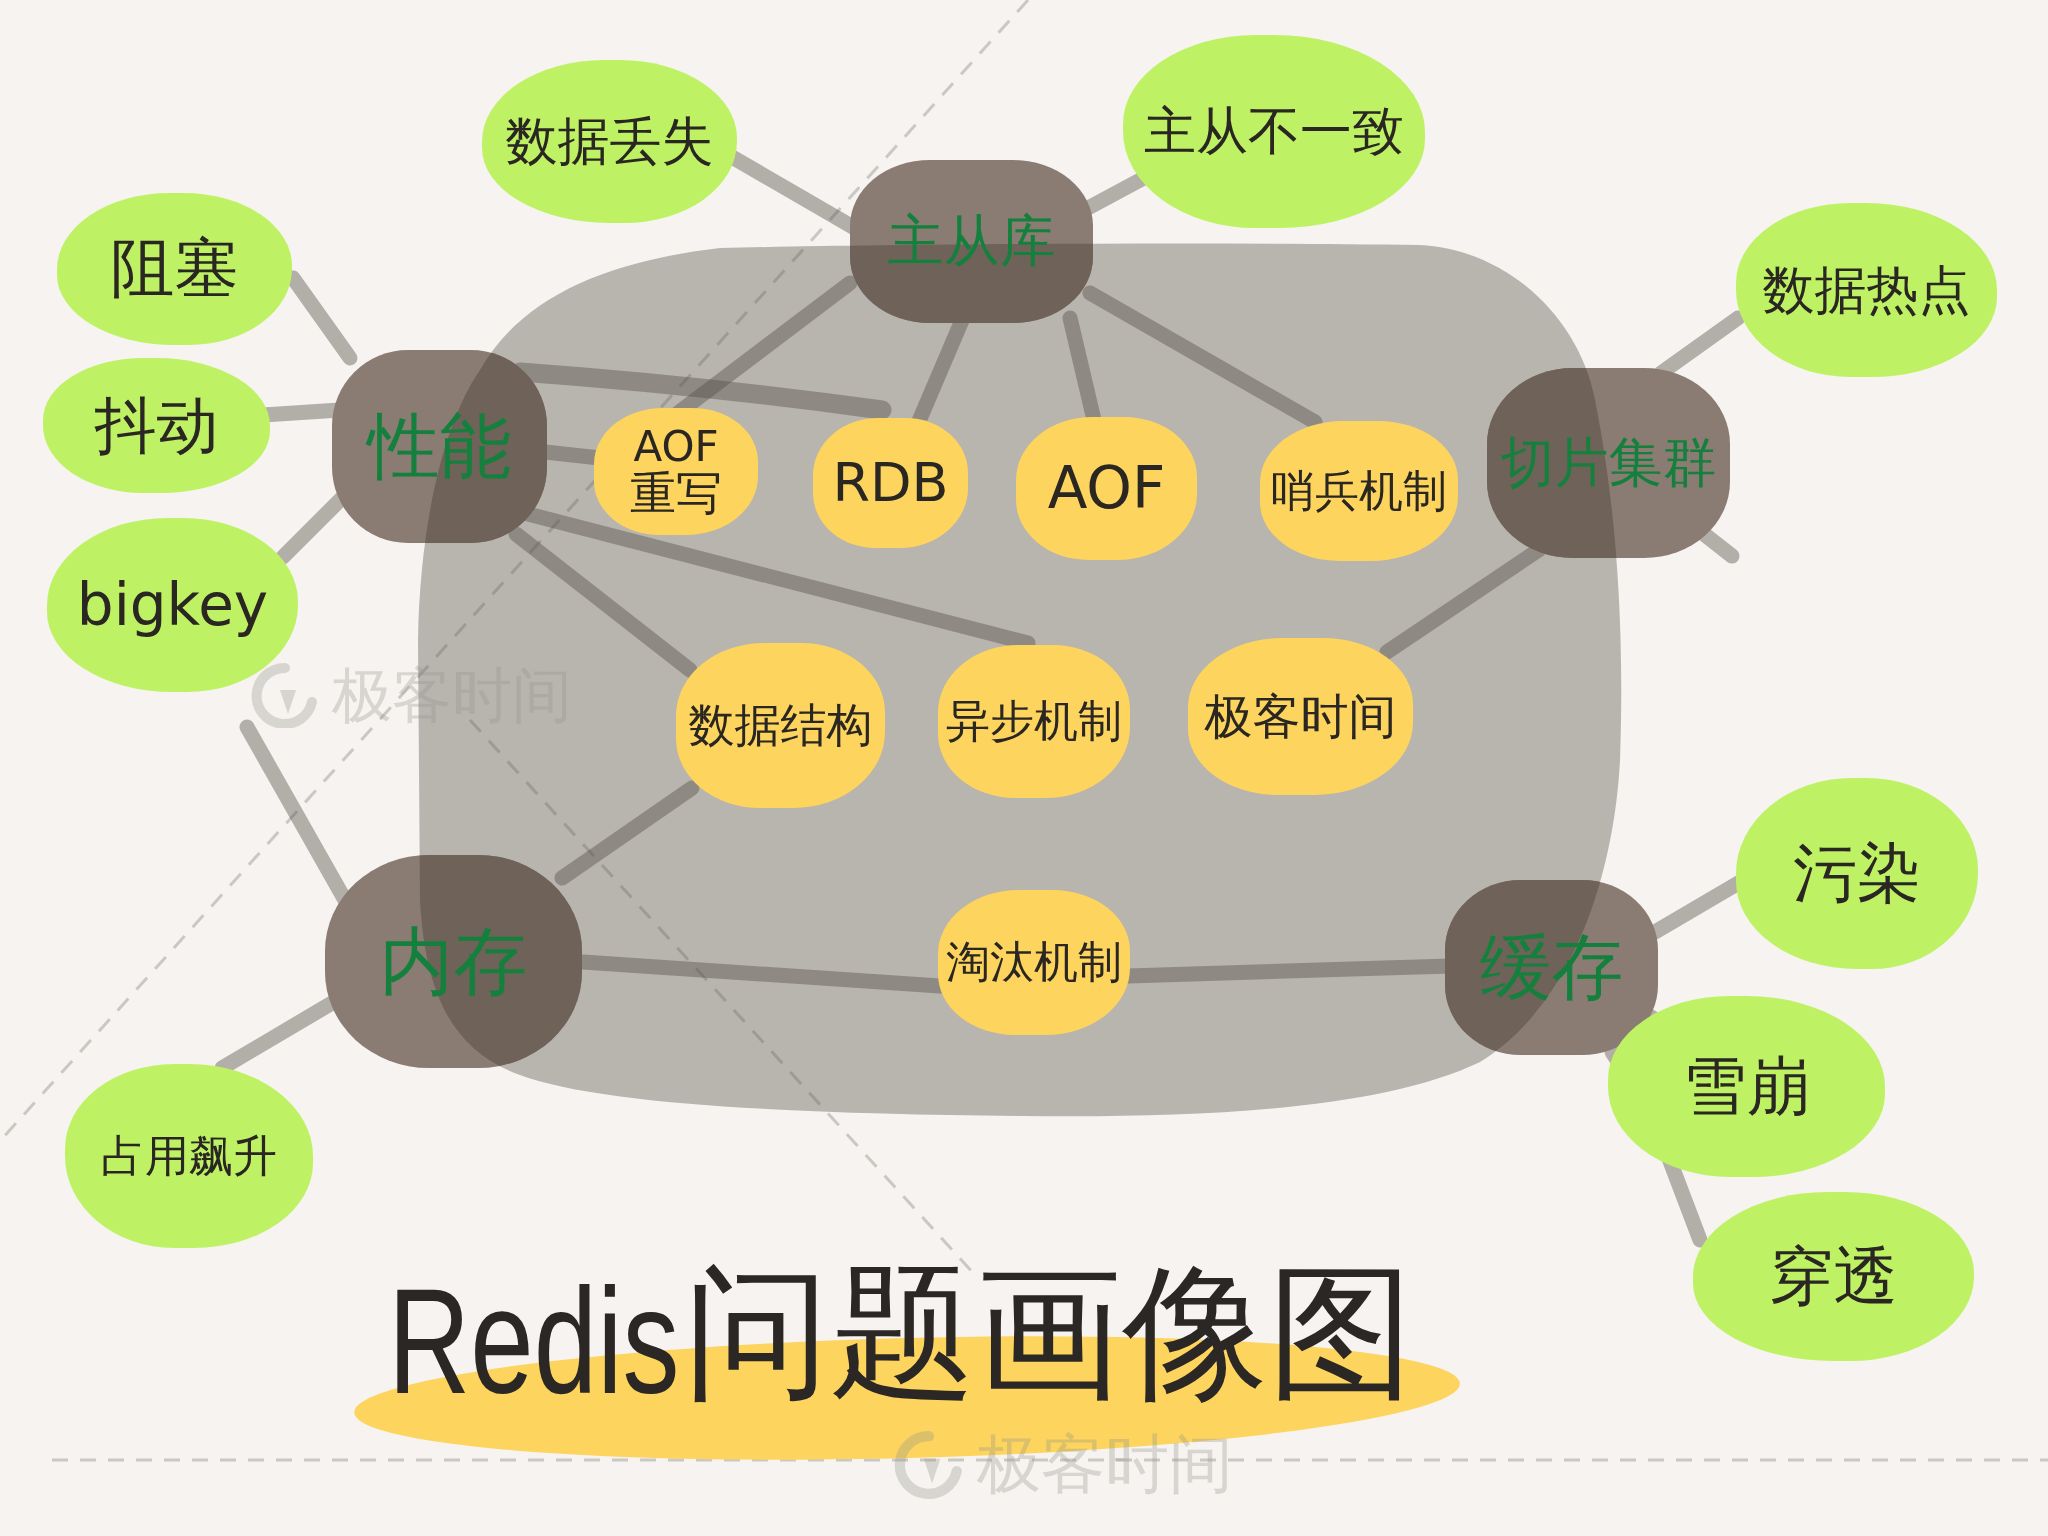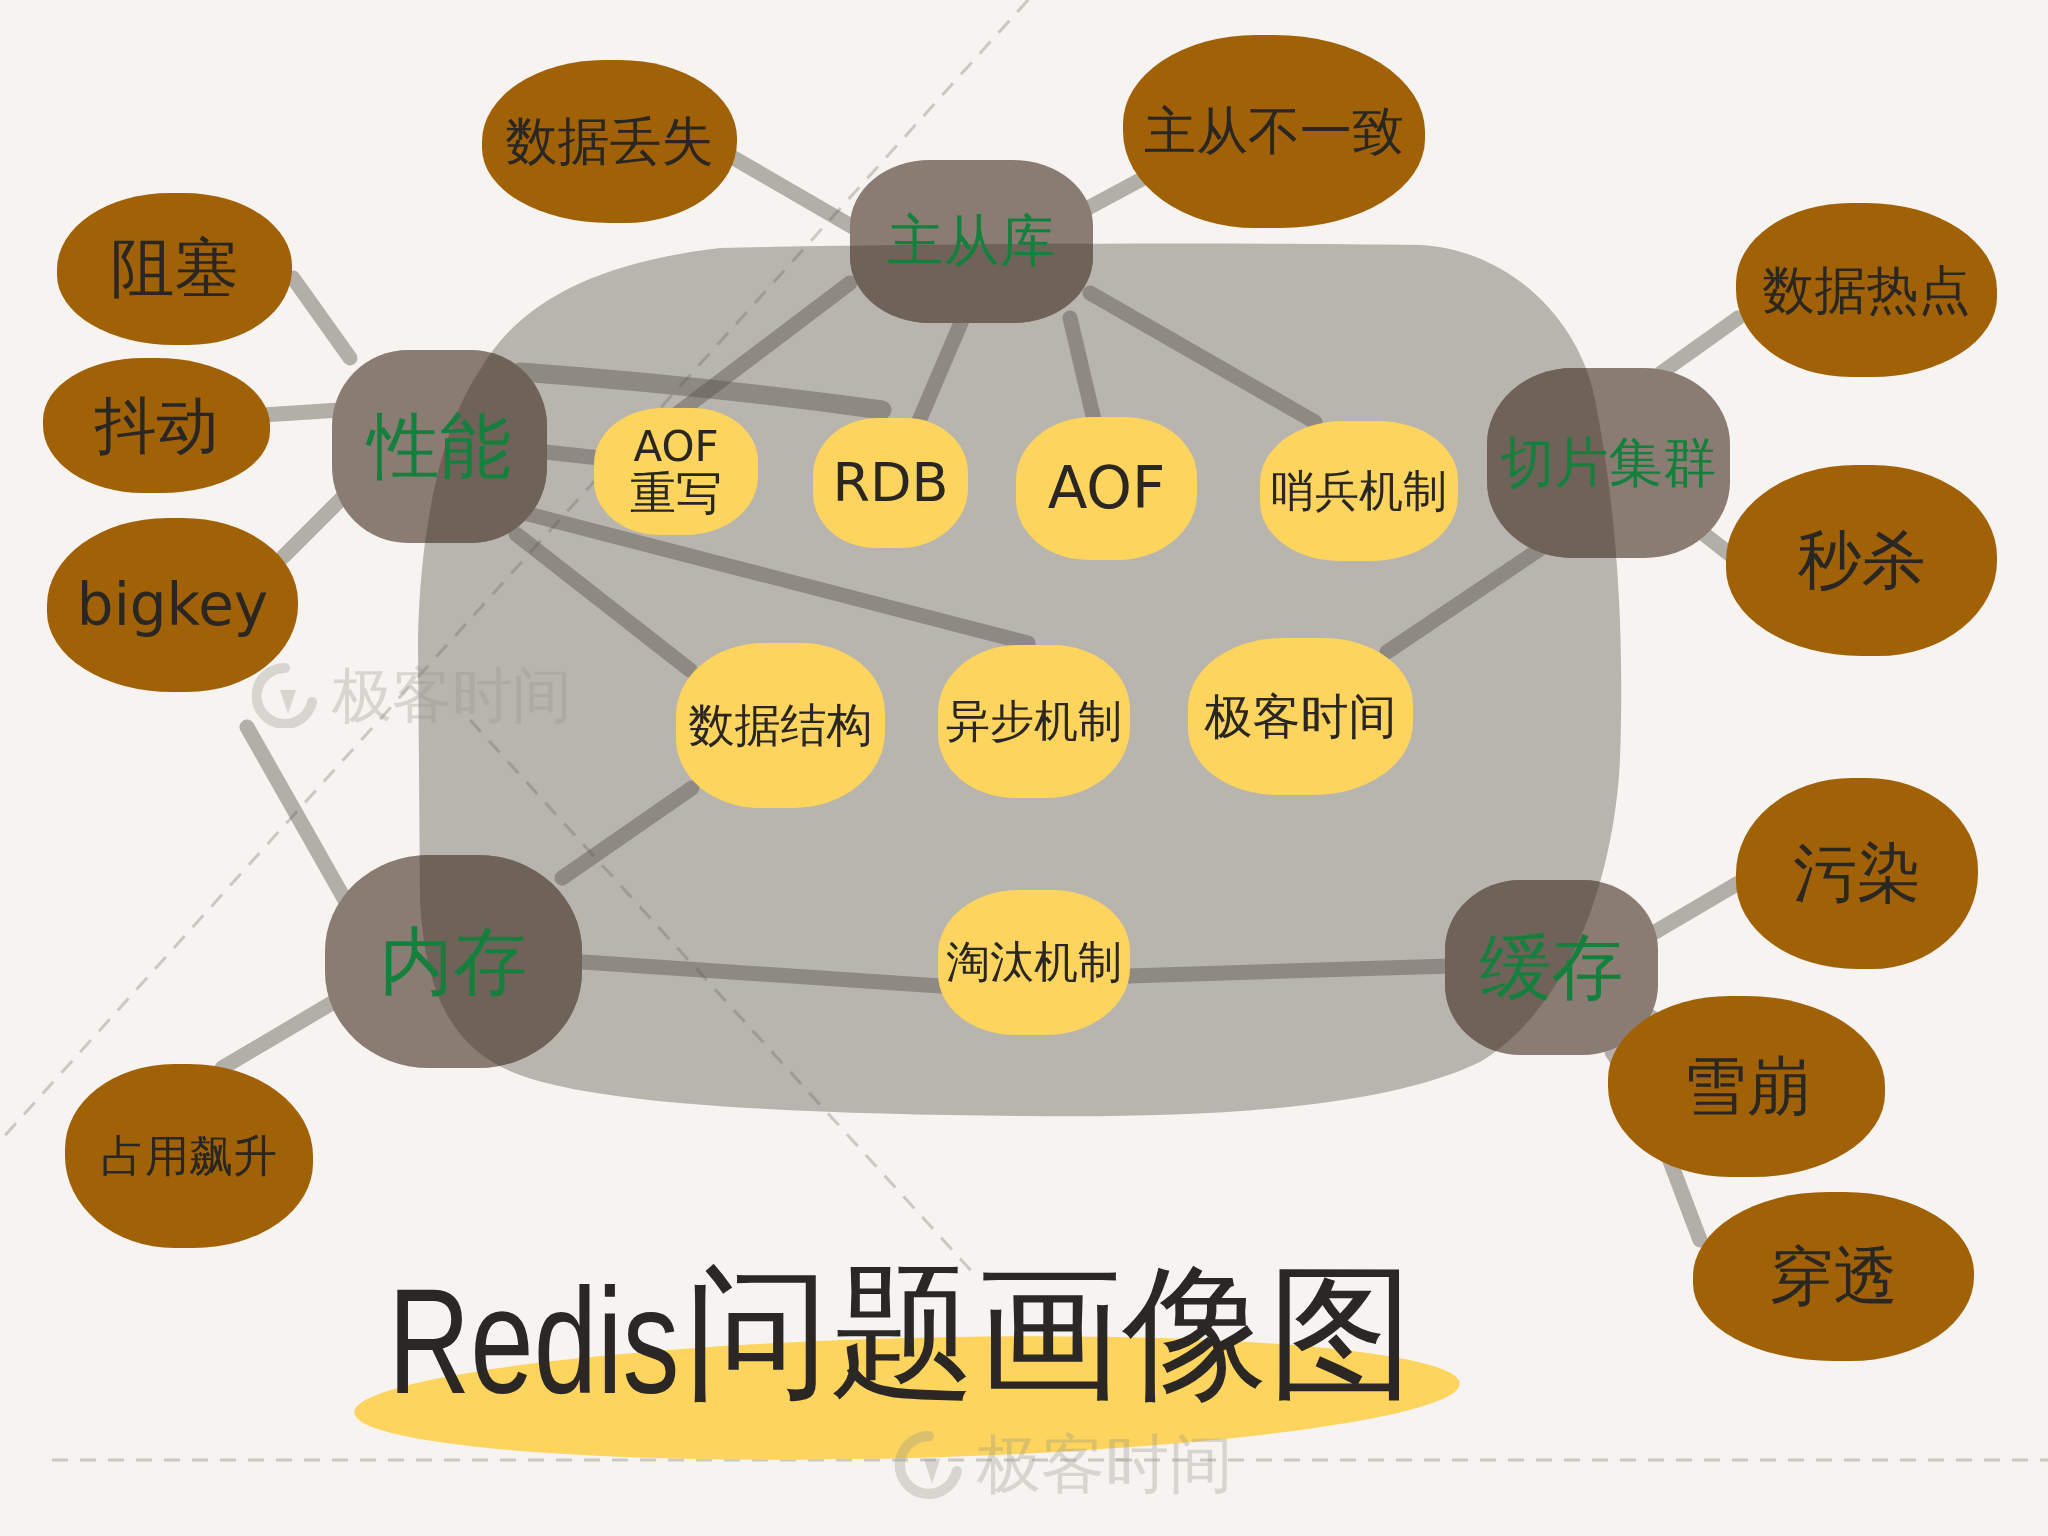--- a/index.html
+++ b/index.html
@@ -13,21 +13,21 @@
   .conn { stroke: rgba(84,79,69,0.42); stroke-width: 15; stroke-linecap: round; stroke-linejoin: round; fill: none; }
   .dash { stroke: rgba(90,88,80,0.28); stroke-width: 3; stroke-dasharray: 16 12; fill: none; }
 
   .node {
     position: absolute; box-sizing: border-box;
     display: flex; align-items: center; justify-content: center;
     text-align: center; white-space: nowrap; line-height: 1.05;
   }
   .hub  { color: #15803d; background: transparent; }
   .mech { background: #fdd45e; color: #2a2622; border-radius: 42% 40% 44% 40% / 44% 42% 46% 42%; }
-  .prob { background: #a16207; color: #2a2622; border-radius: 48% 46% 44% 50% / 50% 48% 50% 46%; }
+  .prob { background: #bef264; color: #2a2622; border-radius: 48% 46% 44% 50% / 50% 48% 50% 46%; }
   .prob.alt { border-radius: 44% 50% 48% 44% / 46% 50% 46% 50%; }
   .mech .stack { display: flex; flex-direction: column; align-items: center; }
 
   #title-latin {
     position: absolute; left: 388px; top: 1266px; width: 300px;
     font-family: "Liberation Sans", sans-serif; font-size: 150px; line-height: 150px;
     color: #2b2724; transform: scaleX(0.76); transform-origin: left top; white-space: nowrap;
   }
   #title-cjk {
     position: absolute; left: 684px; top: 1252px;
@@ -156,23 +156,20 @@
   </div>
   <div class="node prob alt" style="left:43px;top:358px;width:227px;height:135px;font-size:62px;">
     <span>抖动</span>
   </div>
   <div class="node prob" style="left:47px;top:518px;width:251px;height:174px;font-size:58px;">
     <span>bigkey</span>
   </div>
   <div class="node prob alt" style="left:1736px;top:203px;width:261px;height:174px;font-size:52px;">
     <span>数据热点</span>
   </div>
-  <div class="node prob" style="left:1726px;top:465px;width:271px;height:191px;font-size:64px;">
-    <span>秒杀</span>
-  </div>
   <div class="node prob alt" style="left:65px;top:1064px;width:248px;height:184px;font-size:44px;">
     <span>占用飙升</span>
   </div>
   <div class="node prob" style="left:1736px;top:778px;width:242px;height:191px;font-size:64px;">
     <span>污染</span>
   </div>
   <div class="node prob alt" style="left:1608px;top:996px;width:277px;height:181px;font-size:64px;">
     <span>雪崩</span>
   </div>
   <div class="node prob" style="left:1693px;top:1192px;width:281px;height:169px;font-size:64px;">

